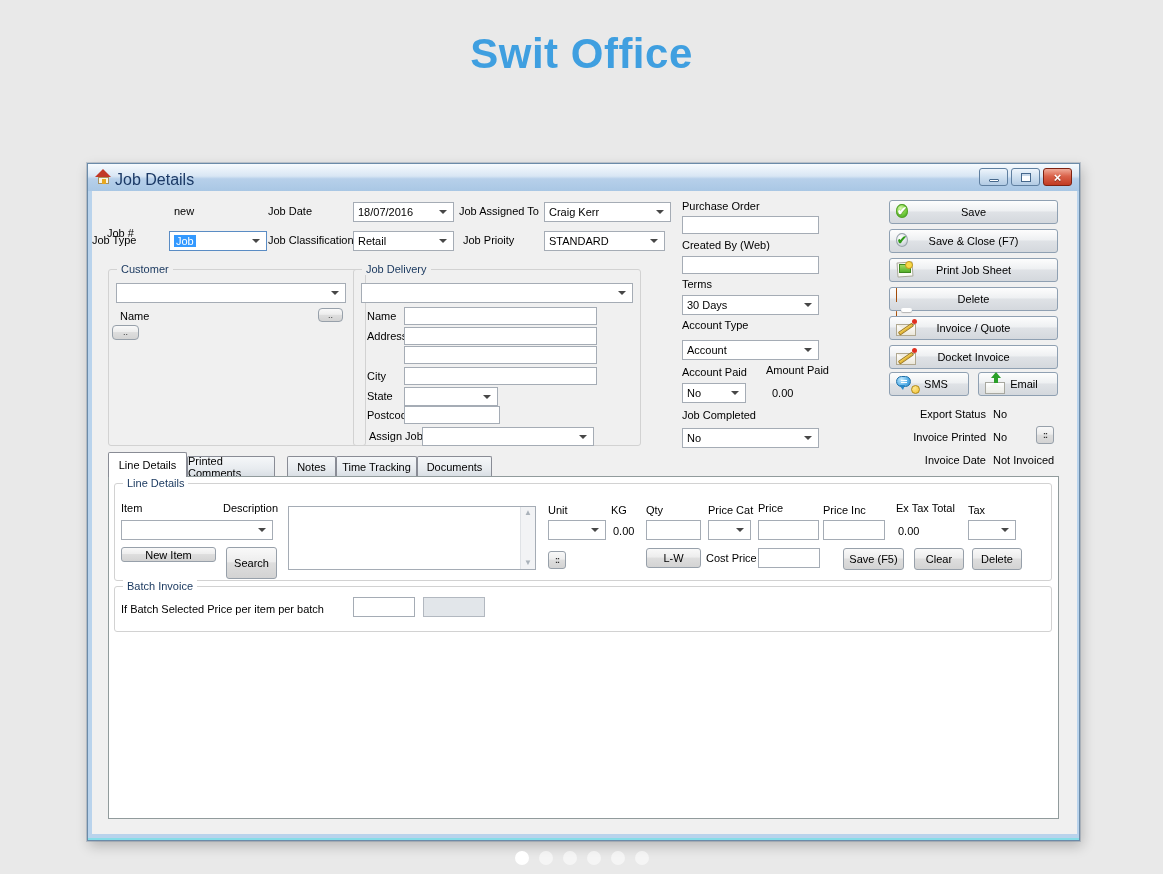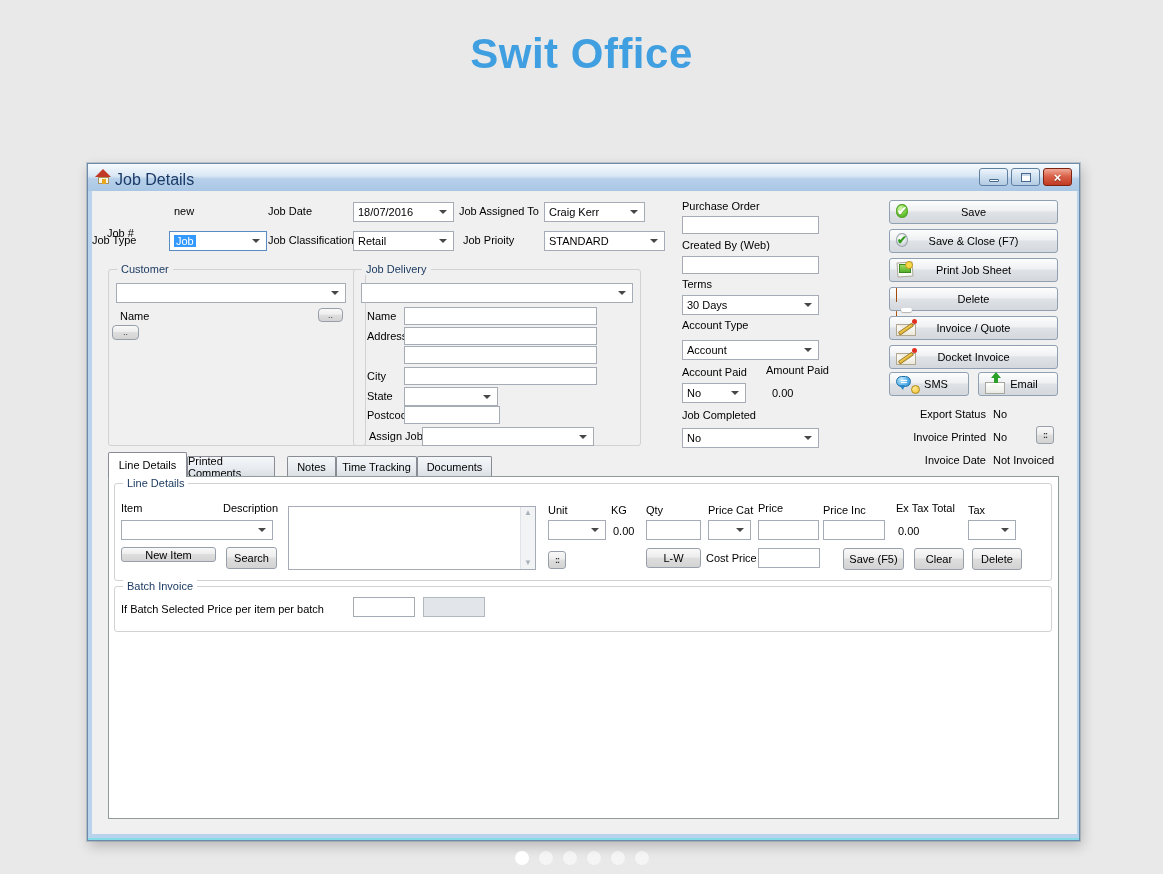--- a/index.html
+++ b/index.html
@@ -142,21 +142,21 @@
     </span>
   </div>
 
   <div class="client">
 
     <div class="lbl" style="left:15px; top:24px;margin-top:12px;">Job #</div>
     <div class="val" style="left:82px; top:14px;">new</div>
     <div class="lbl" style="left:176px; top:14px;">Job Date</div>
     <div class="combo" style="left:261px; top:11px; width:101px;"><span>18/07/2016</span></div>
     <div class="lbl" style="left:367px; top:14px;">Job Assigned To</div>
-    <div class="combo" style="left:452px; top:11px; width:101px;"><span>Craig Kerr</span></div>
+    <div class="combo" style="left:452px; top:11px; width:127px;"><span>Craig Kerr</span></div>
 
     <div class="lbl" style="left:0; top:43px;">Job Type</div>
     <div class="combo" style="left:77px; top:40px; width:98px; border-color:#5a8cc4;"><span class="sel-hl">Job</span></div>
     <div class="lbl" style="left:176px; top:43px;">Job Classification</div>
     <div class="combo" style="left:261px; top:40px; width:101px;"><span>Retail</span></div>
     <div class="lbl" style="left:371px; top:43px;">Job Prioity</div>
     <div class="combo" style="left:452px; top:40px; width:121px;"><span>STANDARD</span></div>
 
     <div class="lbl" style="left:590px; top:9px;">Purchase Order</div>
     <div class="inp" style="left:590px; top:25px; width:137px;"></div>
@@ -266,21 +266,21 @@
 
     <div class="tabpanel"></div>
 
     <div class="groupbox on-white" style="left:22px; top:292px; width:938px; height:98px; z-index:2;">
       <span class="grouplabel">Line Details</span>
     </div>
     <div class="lbl" style="left:29px; top:311px; z-index:3;">Item</div>
     <div class="lbl" style="left:131px; top:311px; z-index:3;">Description</div>
     <div class="combo" style="left:29px; top:329px; width:152px; z-index:3;"><span></span></div>
     <div class="btn" style="left:29px; top:356px; width:95px; height:15px; z-index:3;">New Item</div>
-    <div class="btn" style="left:134px; top:356px; width:51px; height:22px; z-index:3;">Search</div>
+    <div class="btn" style="left:134px; top:356px; width:51px; height:32px; z-index:3;">Search</div>
     <div class="ta" style="left:196px; top:315px; width:248px; height:64px; z-index:3;">
       <span class="ta-scroll">
           <span>▲</span>
           <span>▼</span>
         </span>
     </div>
     <div class="btn tiny" style="left:456px; top:360px; width:18px; height:18px; letter-spacing:-1px; font-weight:bold; z-index:3;">::</div>
     <div class="lbl" style="left:456px; top:313px; z-index:3;">Unit</div>
     <div class="combo" style="left:456px; top:329px; width:58px; z-index:3;"><span></span></div>
     <div class="lbl" style="left:519px; top:313px; z-index:3;">KG</div>

